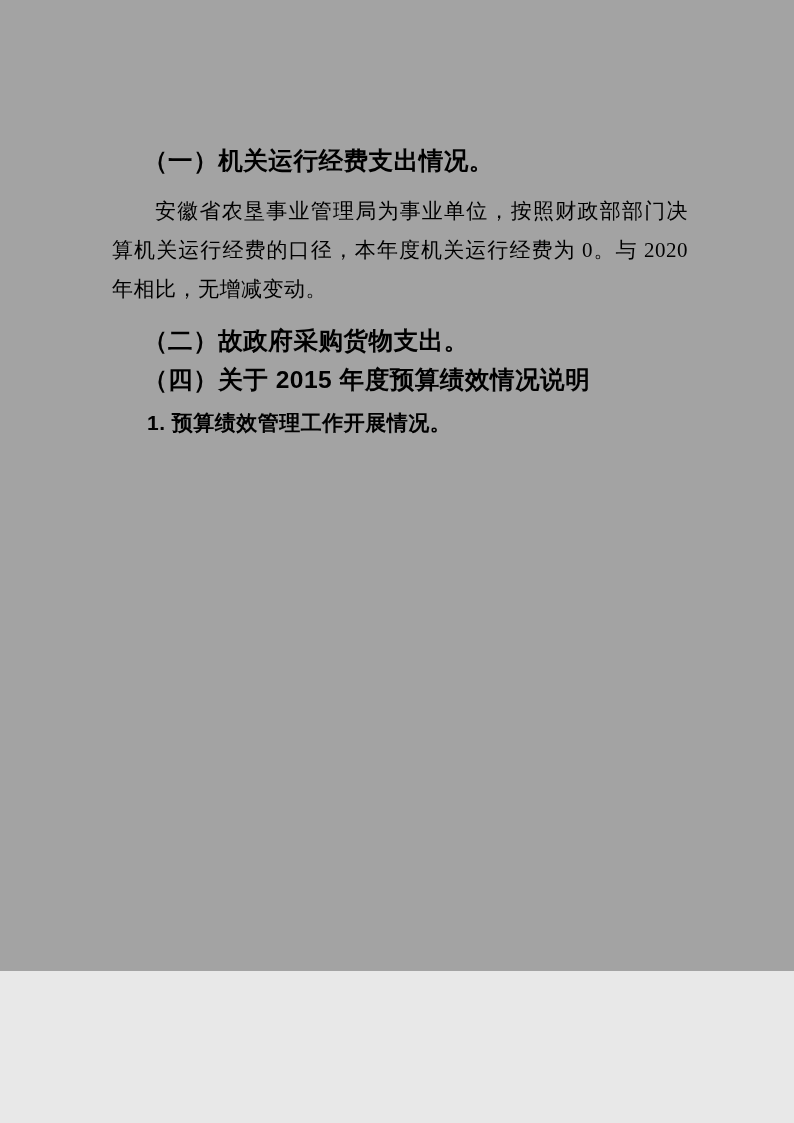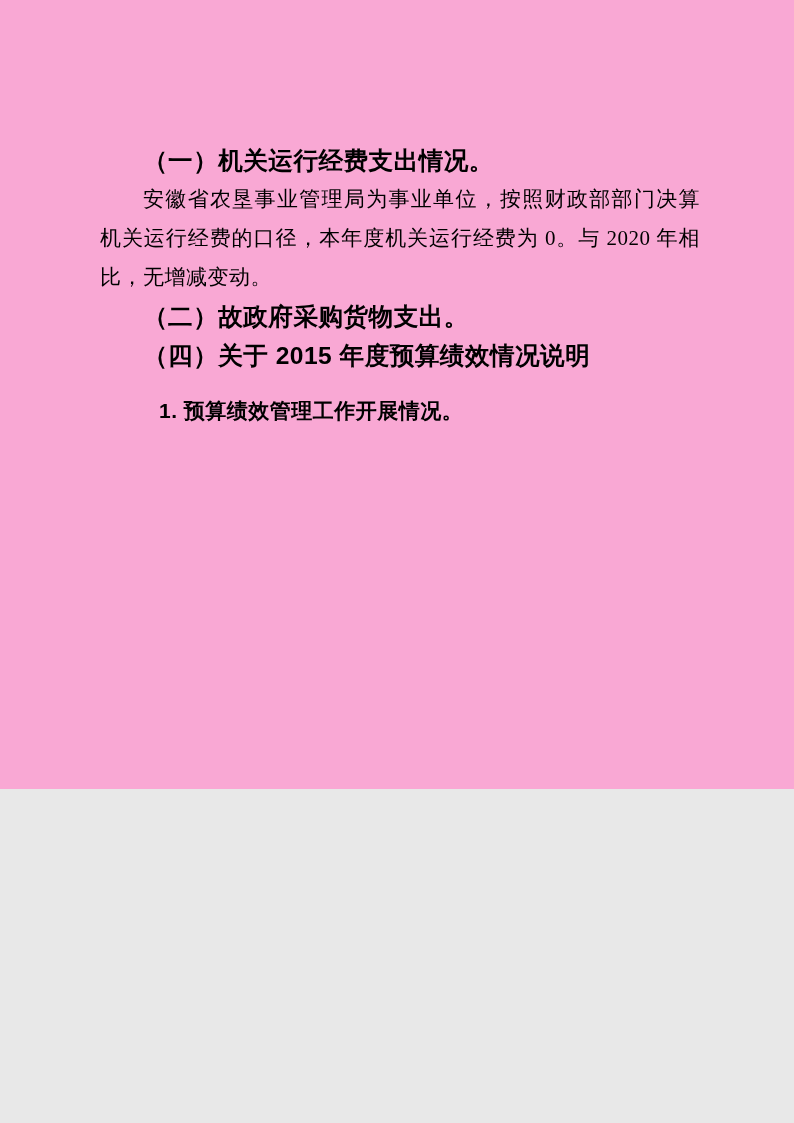--- a/index.html
+++ b/index.html
@@ -3,23 +3,23 @@
 <meta charset="utf-8">
 <style>
   html, body {
     margin: 0;
     padding: 0;
     background: #e8e8e8;
   }
   .page {
     position: relative;
     width: 794px;
-    height: 789px;
+    height: 971px;
     margin: 0 auto;
-    background: #f9a8d4;
+    background: #a3a3a3;
     color: #000000;
     overflow: hidden;
     font-family: "Liberation Serif", "DejaVu Serif", serif;
   }
   .content {
     position: absolute;
     left: 100px;
     top: 141px;
     width: 600px;
     font-size: 21px;
@@ -30,24 +30,24 @@
   .heading {
     font-weight: bold;
     text-indent: 43px;
     font-family: "Liberation Sans", "DejaVu Sans", sans-serif;
     margin: 0;
   }
   .subheading {
     font-weight: bold;
     text-indent: 43px;
     font-family: "Liberation Sans", "DejaVu Sans", sans-serif;
-    margin: 16px;
+    margin: 4px;
   }
   .para {
-    margin: 0;
+    margin: 12px;
     text-indent: 43px;
     font-family: Liberation Serif, serif;
   }
   .page-number {
     position: absolute;
     top: 994px;
     right: 99px;
     font-size: 19px;
     letter-spacing: 1px;
     font-family: "Liberation Serif", "DejaVu Serif", serif;

